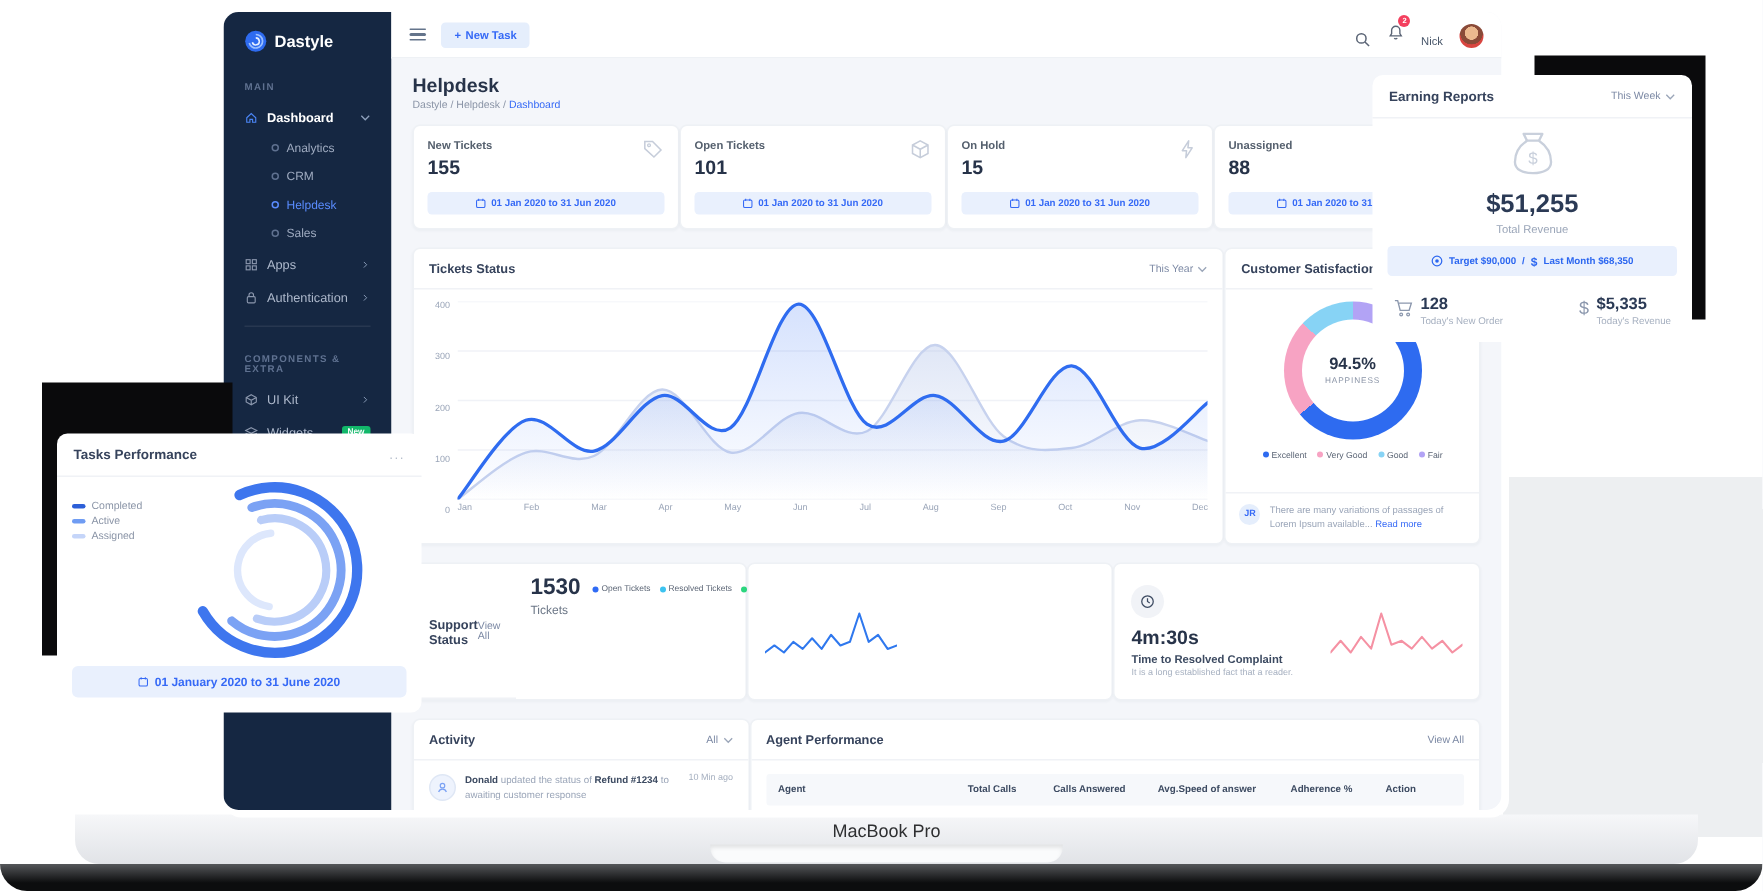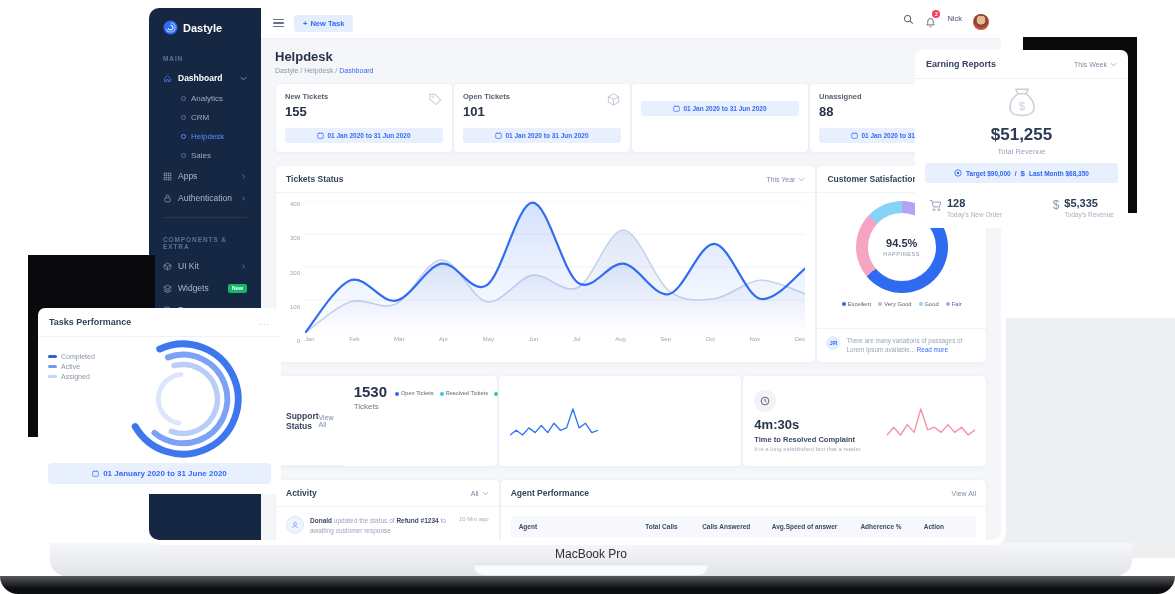--- a/index.html
+++ b/index.html
@@ -40,21 +40,21 @@
   .badge-new{margin-left:auto;background:#12b76a;color:#fff;font-size:5.5px;font-weight:bold;
              padding:1.5px 4px;border-radius:2px}
   
   .main{flex:1;display:flex;flex-direction:column;background:#f4f6fa;min-width:0}
   .topbar{height:30px;background:#fff;display:flex;align-items:center;gap:10px;padding:0 12px;
           border-bottom:1px solid #eef1f5;flex-shrink:0}
   .hamburger{display:flex;flex-direction:column;gap:2px;cursor:pointer}
   .hamburger i{display:block;width:11px;height:1.5px;background:#64748b;border-radius:1px}
   .new-task-btn{background:#e5eefc;color:#3569f6;font-size:7.5px;font-weight:bold;
                 padding:4px 9px;border-radius:3px;border:none;cursor:pointer;display:flex;gap:3px;align-items:center}
-  .topbar-right{margin-left:auto;display:flex;align-items:flex-start;gap:11px}
+  .topbar-right{margin-left:auto;display:flex;align-items:flex-end;gap:11px}
   .tb-icon{width:11px;height:11px;cursor:pointer}
   .bell-wrap{position:relative;cursor:pointer}
   .bell-badge{position:absolute;top:-4px;right:-4px;width:8px;height:8px;border-radius:50%;
               background:#f43f5e;color:#fff;font-size:5px;display:flex;align-items:center;justify-content:center;font-weight:bold}
   .user-name{font-size:7.5px;color:#475569}
   .avatar{width:16px;height:16px;border-radius:50%;cursor:pointer;
           background:radial-gradient(circle at 50% 38%,#ecb98f 34%,#8a4a38 36%,#8a4a38 58%,#d8453f 60%)}
   .content{flex:1;padding:10px 14px;overflow:hidden}
   .page-title{font-size:13px;font-weight:bold;color:#273349}
   .breadcrumb{font-size:7px;color:#8b95a7;margin:3px 0 9px}
@@ -120,21 +120,21 @@
               display:flex;align-items:center;justify-content:center;flex-shrink:0}
   .act-avatar svg{width:8px;height:8px}
   .act-text{font-size:6.5px;color:#9aa5b8;line-height:1.6;flex:1}
   .act-strong{color:#3c4a61;font-weight:bold}
   .act-time{font-size:6px;color:#a6b0c0;white-space:nowrap;margin-left:4px}
   .agent-card{flex:2.18;min-width:0;height:110px}
   .tbl-head{display:grid;grid-template-columns:2fr .9fr 1.1fr 1.4fr 1fr .7fr;background:#f6f8fb;
             margin:9px 10px 0;padding:7px 8px;font-size:6.5px;font-weight:bold;color:#3c4a61;border-radius:2px}
   
   .float-card{background:#fff;border-radius:7px;z-index:5;display:flex;flex-direction:column;box-sizing:border-box}
-  .tasks-card{left:38px;top:308px;width:243px;height:186px}
+  .tasks-card{left:38px;top:289px;width:243px;height:186px}
   .f-head{display:flex;justify-content:space-between;align-items:center;padding:9px 11px;border-bottom:1px solid #f0f2f6}
   .f-title{font-size:9px;font-weight:bold;color:#36435c}
   .dots{color:#b6bfcc;font-size:9px;letter-spacing:1px;cursor:pointer;line-height:4px}
   .tasks-body{flex:1;display:flex;padding:2px 10px;min-height:0}
   .tasks-legend{display:flex;flex-direction:column;gap:3px;font-size:7px;color:#8b95a7;margin-top:14px}
   .tl-item{display:flex;align-items:center;gap:4px}
   .tl-mark{width:9px;height:3px;border-radius:2px;display:inline-block}
   .radial-wrap{flex:1;display:flex;align-items:center;justify-content:center}
   .radial-wrap svg{width:128px;height:128px}
   .tasks-foot{margin:2px 10px 10px;background:#e9f0fd;border-radius:4px;padding:6px;display:flex;
@@ -328,20 +328,29 @@
           <div class="date-chip">
             <svg class="cal-icon" viewBox="0 0 8 8">
               <rect x=".8" y="1.5" width="6.4" height="5.7" rx="1" fill="none" stroke="#3569f6" stroke-width=".8"></rect>
               <line x1="2.4" y1=".6" x2="2.4" y2="2.2" stroke="#3569f6" stroke-width=".8"></line>
               <line x1="5.6" y1=".6" x2="5.6" y2="2.2" stroke="#3569f6" stroke-width=".8"></line>
             </svg>
             <span>01 Jan 2020 to 31 Jun 2020</span>
           </div>
         </div>
         <div class="card stat-card">
+          <div class="stat-top">
+            <div>
+              <div class="stat-label">On Hold</div>
+              <div class="stat-value">15</div>
+            </div>
+            <svg class="stat-icon" viewBox="0 0 16 16">
+              <path d="M9 2 L4.5 9 H7.5 L7 14 L11.5 7 H8.5 Z" fill="none" stroke="#c6cdda" stroke-width="1.1" stroke-linejoin="round"></path>
+            </svg>
+          </div>
           <div class="date-chip">
             <svg class="cal-icon" viewBox="0 0 8 8">
               <rect x=".8" y="1.5" width="6.4" height="5.7" rx="1" fill="none" stroke="#3569f6" stroke-width=".8"></rect>
               <line x1="2.4" y1=".6" x2="2.4" y2="2.2" stroke="#3569f6" stroke-width=".8"></line>
               <line x1="5.6" y1=".6" x2="5.6" y2="2.2" stroke="#3569f6" stroke-width=".8"></line>
             </svg>
             <span>01 Jan 2020 to 31 Jun 2020</span>
           </div>
         </div>
         <div class="card stat-card">

